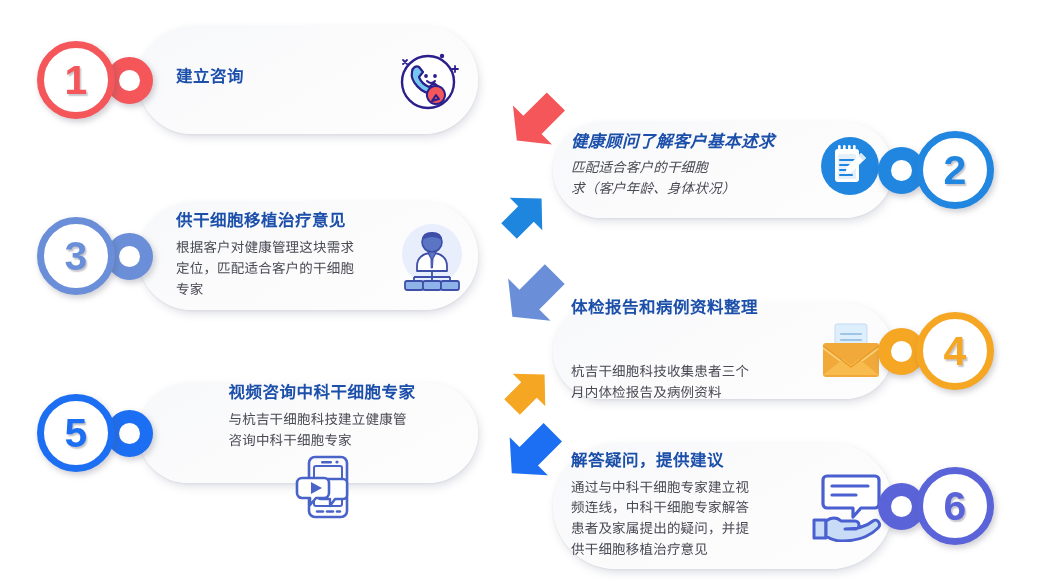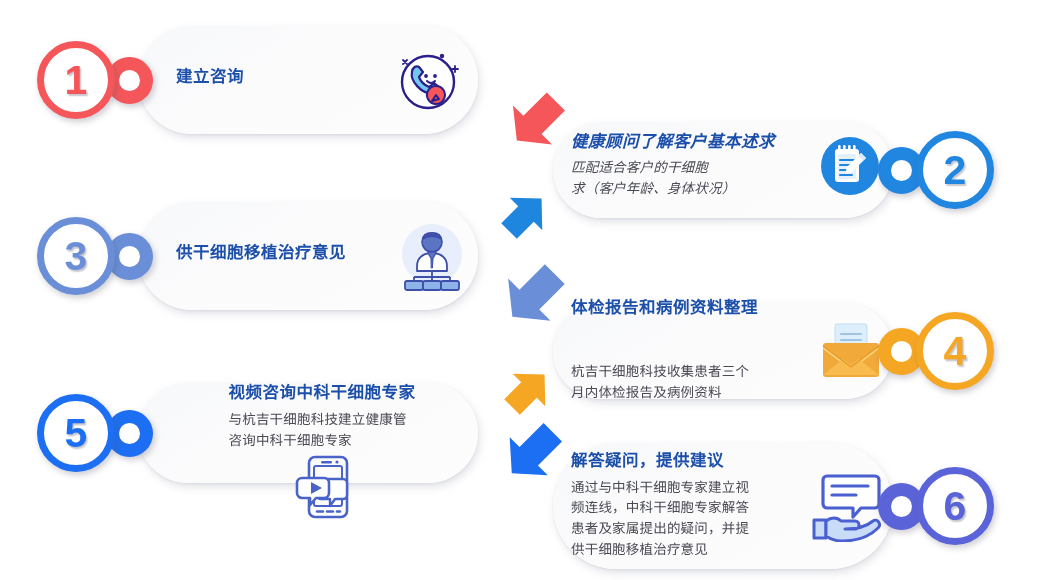--- a/index.html
+++ b/index.html
@@ -236,20 +236,23 @@
   </div>
 
   <div class="step left" style="left:37px; top:202px;">
     <div class="num-ring" style="border:7px solid #6a8fd8;">
       <span class="digit" style="color:#6a8fd8;">3</span>
     </div>
     <div class="donut" style="background:#6a8fd8;"></div>
     <div class="card" style="width:340px; height:108px; padding:0 10px 0 38px;">
       <div class="card-text">
         <div class="card-title">供干细胞移植治疗意见</div>
+        <div class="card-desc" style="white-space:pre-line;">根据客户对健康管理这块需求
+定位，匹配适合客户的干细胞
+专家</div>
       </div>
       <div class="card-icon" style="width:72px;height:72px;">
         <svg width="70" height="70" viewBox="0 0 70 70">
           <circle cx="35" cy="33" r="30" fill="#e8eefb"></circle>
           <path d="M35 12 c6 0 10 4 10 9 0 5-4 10-10 10 s-10-5-10-10 c0-5 4-9 10-9 z" fill="#5b74c4" stroke="#3d4fa8" stroke-width="1.6"></path>
           <path d="M25 19 q10-6 20 0 q0-8-10-8 q-10 0-10 8 z" fill="#3d4fa8"></path>
           <path d="M20 45 c0-8 6-13 15-13 s15 5 15 13 v5 H20 z" fill="#ffffff" stroke="#3d4fa8" stroke-width="1.8" stroke-linejoin="round"></path>
           <path d="M31 32 l4 7 l4-7 l-2-1 h-4 z" fill="#5b74c4" stroke="#3d4fa8" stroke-width="1.2"></path>
           <path d="M34 38 l2 0 l-0.6 9 l-1.2 0 z" fill="#5b74c4" stroke="#3d4fa8" stroke-width="1"></path>
           <path d="M35 50 v6 M17 56 v5 M35 56 v5 M53 56 v5 M17 56 h36" stroke="#3d4fa8" stroke-width="1.8" fill="none"></path>

